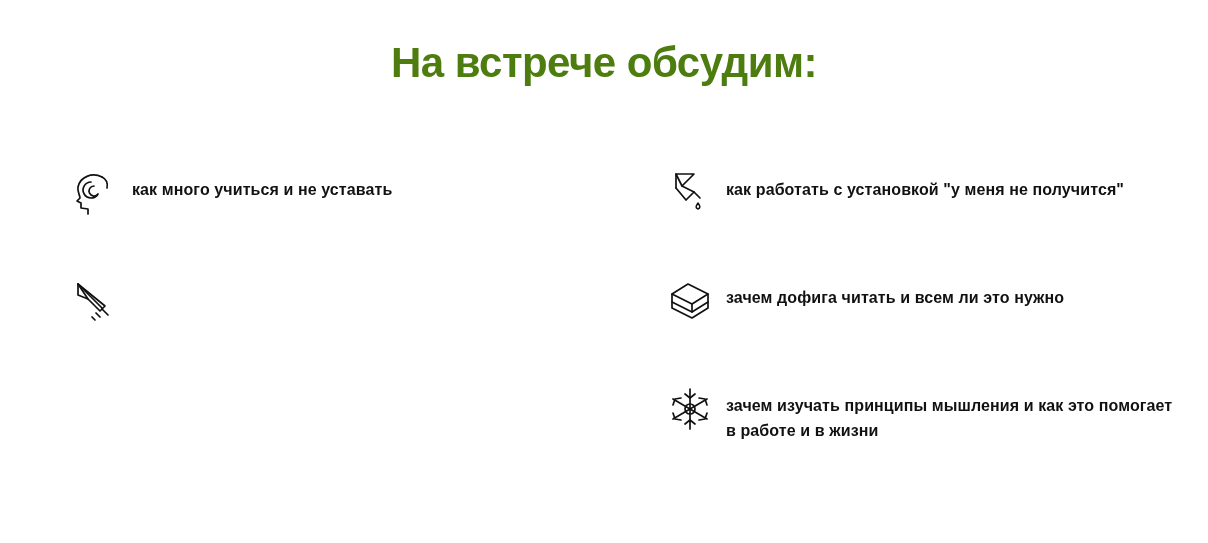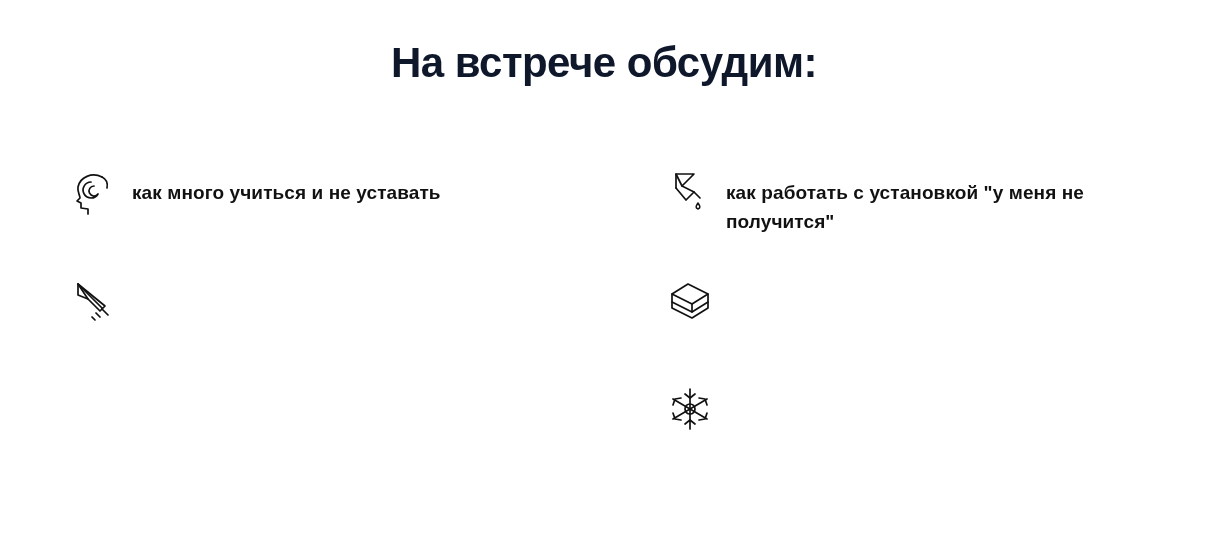--- a/index.html
+++ b/index.html
@@ -22,21 +22,21 @@
   }
   .slide-title {
     position: absolute;
     top: 38px;
     left: 0;
     width: 1208px;
     text-align: center;
     font-size: 42px;
     font-weight: 700;
     letter-spacing: -0.5px;
-    color: #0f172a;
+    color: #4d7c0f;
     line-height: 1.2;
   }
   .columns {
     position: absolute;
     top: 168px;
     left: 0;
     width: 1208px;
     display: flex;
     flex-direction: row;
   }
@@ -67,21 +67,21 @@
     display: flex;
     align-items: flex-start;
     justify-content: center;
     padding-top: 2px;
   }
   .icon-wrap svg {
     display: block;
   }
   .item-text {
     flex: 1 1 auto;
-    font-size: 19px;
+    font-size: 16px;
     font-weight: 700;
     line-height: 1.55;
     color: #111111;
     padding-top: 10px;
     padding-left: 10px;
     letter-spacing: 0.1px;
   }
   .col-left .item-text {
     padding-left: 12px;
   }
@@ -141,35 +141,37 @@
 
       <div class="item">
         <span class="icon-wrap">
           <svg width="46" height="46" viewBox="0 0 46 46" fill="none" stroke="#111111" stroke-width="1.7" stroke-linecap="round" stroke-linejoin="round">
             <path d="M5 16 L21 6 L41 16 L25 26 Z"></path>
             <path d="M5 16 L5 24 L25 34 L41 24 L41 16"></path>
             <path d="M5 24 L5 30 L25 40 L41 30 L41 24"></path>
             <path d="M25 26 L25 34"></path>
           </svg>
         </span>
+        <span class="item-text">зачем дофига читать и всем ли это нужно</span>
       </div>
 
       <div class="item">
         <span class="icon-wrap">
           <svg width="46" height="46" viewBox="0 0 46 46" fill="none" stroke="#111111" stroke-width="1.7" stroke-linecap="round" stroke-linejoin="round">
             <path d="M23 3 L23 43"></path>
             <path d="M6 13 L40 33"></path>
             <path d="M40 13 L6 33"></path>
             <path d="M18 8 L23 12 L28 8"></path>
             <path d="M18 38 L23 34 L28 38"></path>
             <path d="M6 19 L8 13 L14 12"></path>
             <path d="M40 27 L38 33 L32 34"></path>
             <path d="M40 19 L38 13 L32 12"></path>
             <path d="M6 27 L8 33 L14 34"></path>
             <circle cx="23" cy="23" r="5"></circle>
           </svg>
         </span>
+        <span class="item-text">зачем изучать принципы мышления и как это помогает в работе и в жизни</span>
       </div>
 
     </div>
 
   </div>
 </div>
 
 </body></html>

